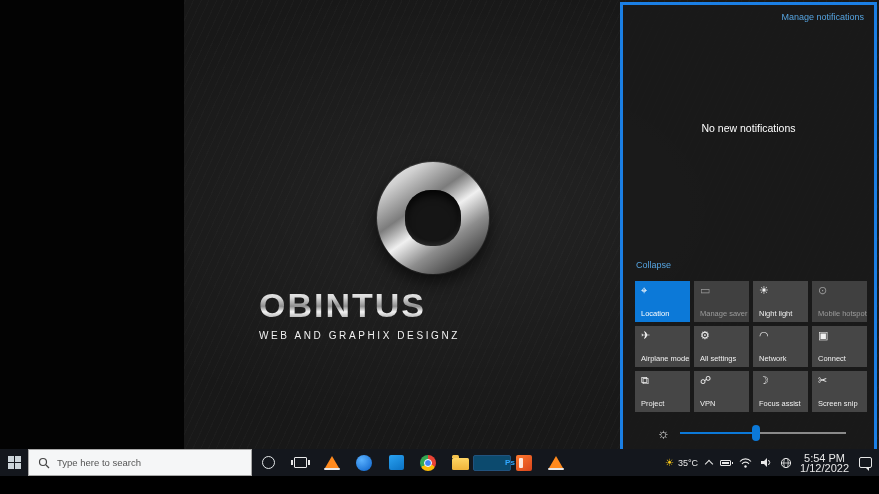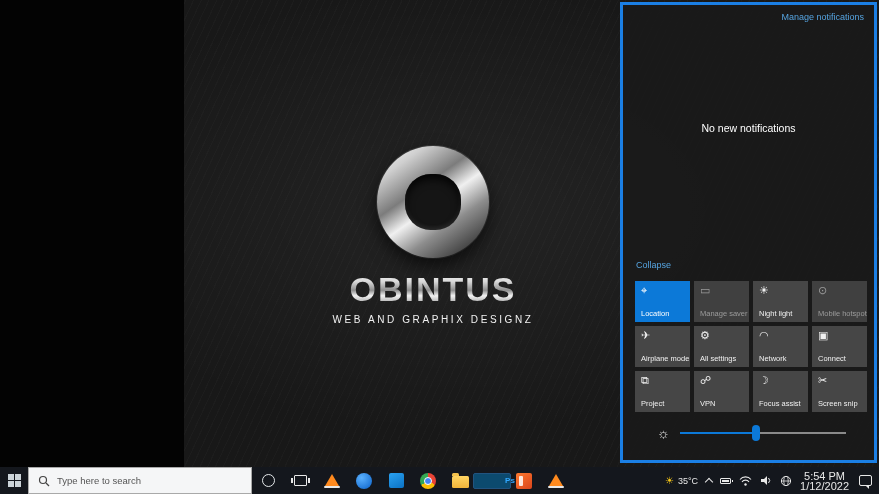--- a/index.html
+++ b/index.html
@@ -9,21 +9,21 @@
   
   #desktop { position:absolute; left:0; top:0; right:0; bottom:27px; background:#181818; overflow:hidden; }
   #desktop::before { content:""; position:absolute; inset:0;
     background:
       repeating-linear-gradient(115deg, rgba(255,255,255,0.02) 0 1px, transparent 1px 7px),
       radial-gradient(ellipse at 52% 45%, rgba(255,255,255,0.05), transparent 62%);
   }
   #black-strip { position:absolute; left:0; top:0; width:184px; height:100%; background:#030303; }
 
   
-  #logo { position:absolute; left:259px; top:146px; width:348px; text-align:center; z-index:2; }
+  #logo { position:absolute; left:259px; top:162px; width:348px; z-index:2; }
   .logo-o { width:112px; height:112px; border-radius:50%; margin:0 auto;
     background:linear-gradient(145deg,#ffffff 0%,#cfcfcf 18%,#7c7c7c 38%,#f0f0f0 52%,#8d8d8d 68%,#3f3f3f 88%,#d9d9d9 100%);
     display:flex; align-items:center; justify-content:center;
     box-shadow:0 8px 18px rgba(0,0,0,0.65), 0 0 0 1px rgba(255,255,255,0.12); }
   .logo-o-hole { width:56px; height:56px; border-radius:46%; background:#151515;
     box-shadow:inset 0 5px 9px rgba(0,0,0,0.85), inset 0 -2px 4px rgba(255,255,255,0.12); }
   .logo-title { margin-top:12px; font-size:34px; font-weight:800; letter-spacing:2px;
     background:linear-gradient(180deg,#ffffff 0%,#d8d8d8 30%,#8e8e8e 52%,#f2f2f2 66%,#6f6f6f 100%);
     -webkit-background-clip:text; background-clip:text; color:transparent; }
   .logo-sub { margin-top:5px; font-size:10px; font-weight:400; letter-spacing:2.6px; color:#f1f1f1; }
@@ -44,21 +44,21 @@
   .tile.active { background:#0c79d8; color:#ffffff; }
   .tile.disabled { background:#404040; color:#9b9b9b; }
 
   .brightness-row { position:absolute; top:417px; left:0; right:0; height:22px; }
   .brightness-sun { position:absolute; left:34px; top:1px; font-size:14px; color:#e8e8e8; line-height:20px; }
   .slider-track { position:absolute; left:57px; right:28px; top:10px; height:2px; background:#8a8a8a; cursor:pointer; }
   .slider-fill { position:absolute; left:0; top:0; height:2px; background:#0c79d8; }
   .slider-thumb { position:absolute; top:-7px; width:8px; height:16px; border-radius:4px; background:#0c79d8; cursor:pointer; }
 
   
-  #taskbar { position:absolute; left:0; bottom:0; right:0; height:27px; background:#14171d;
+  #taskbar { position:absolute; left:0; bottom:18px; right:0; height:27px; background:#14171d;
     display:flex; align-items:center; z-index:10; }
   .tb-btn { height:27px; display:flex; align-items:center; justify-content:center; cursor:pointer; }
   .start-btn { width:28px; }
   .win-logo { width:13px; height:13px; display:grid; grid-template-columns:6px 6px; grid-template-rows:6px 6px; gap:1px; }
   .win-logo span { background:#ccd4d9; }
 
   .search-box { width:224px; height:27px; background:#f5f6f7; border:1px solid #a9a9a9;
     display:flex; align-items:center; gap:7px; padding-left:9px; cursor:text; }
   .search-box input { border:none; outline:none; background:transparent; font-size:9.5px;
     color:#333; width:170px; font-family:"Liberation Sans", sans-serif; }

